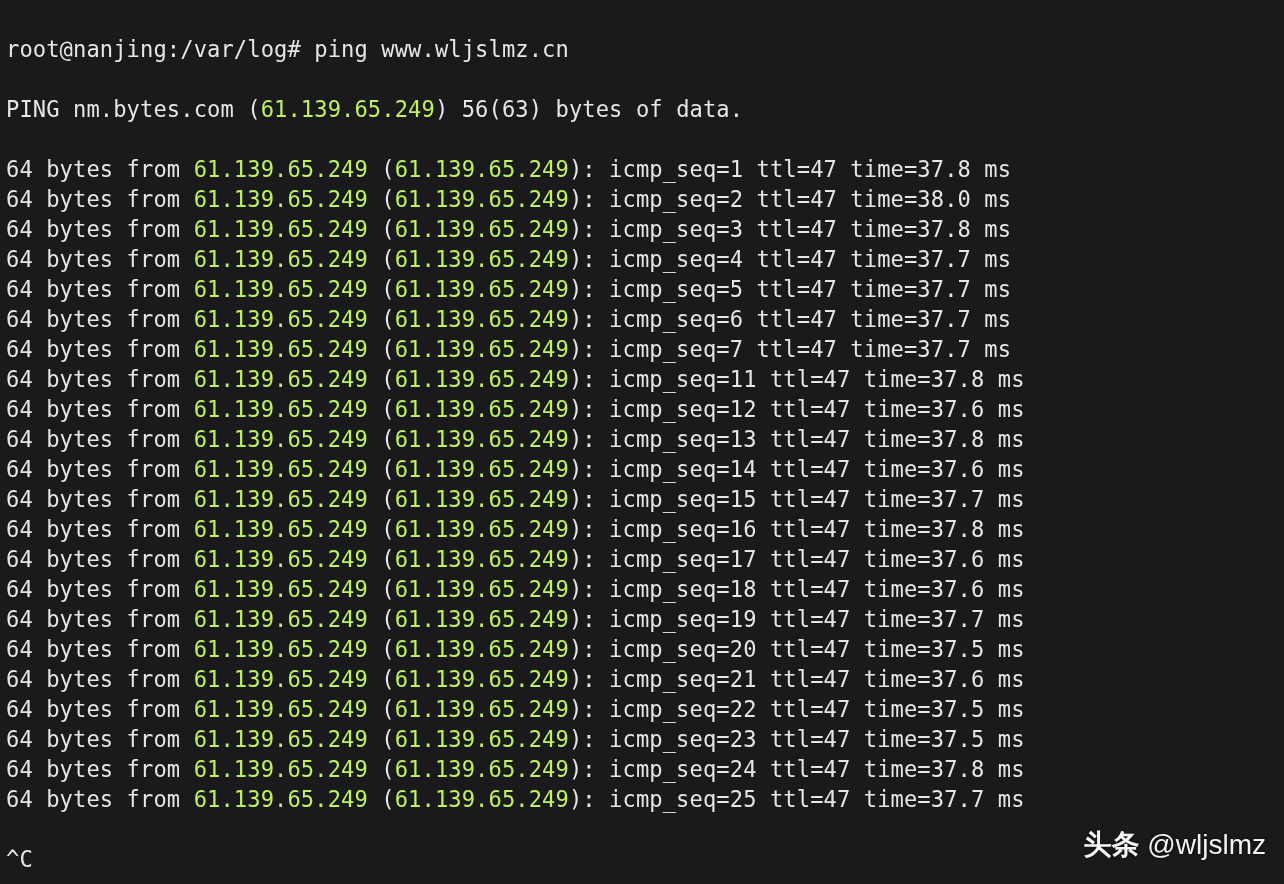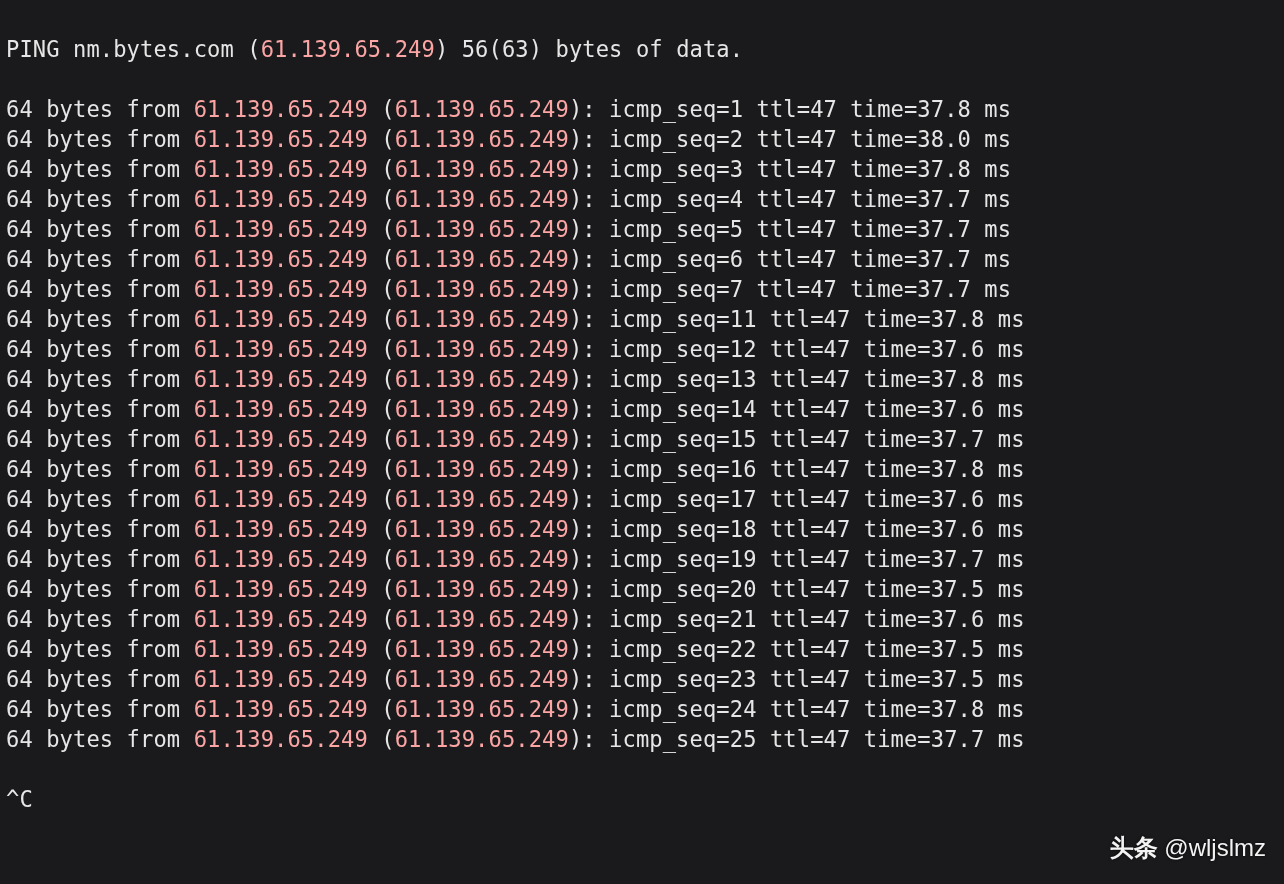--- a/index.html
+++ b/index.html
@@ -13,38 +13,39 @@
   .terminal {
     font-family: "DejaVu Sans Mono", "Liberation Mono", Consolas, Menlo, monospace;
     font-size: 22.1px;
     line-height: 30px;
     color: #e6e6e6;
     padding: 4px 6px;
     white-space: pre;
     letter-spacing: 0.1px;
   }
   .prompt-user { color: #e6e6e6; }
-  .ip { color: #fca5a5; }
+  .ip { color: #bef264; }
   .watermark {
     position: absolute;
     right: 18px;
     bottom: 20px;
     font-family: "PingFang SC","Microsoft YaHei",sans-serif;
-    font-size: 24px;
+    font-size: 28px;
     font-weight: 600;
     color: #ffffff;
     text-shadow: 0 0 3px rgba(0,0,0,0.8);
     opacity: 0.95;
   }
   .watermark .at { font-weight: 400; }
 </style>
 </head>
 <body>
 
 <div class="terminal">
+<div><span class="prompt-user">root@nanjing</span>:<span>/var/log</span># <span>ping www.wljslmz.cn</span></div>
 <div><span>PING </span><span>nm.bytes.com</span><span> (</span><span class="ip">61.139.65.249</span><span>) </span><span>56(63) bytes of data.</span></div>
 <div id="replies"><div><span>64 bytes from </span><span class="ip">61.139.65.249</span><span> (</span><span class="ip">61.139.65.249</span><span>): icmp_seq=1 ttl=47 time=37.8 ms</span></div><div><span>64 bytes from </span><span class="ip">61.139.65.249</span><span> (</span><span class="ip">61.139.65.249</span><span>): icmp_seq=2 ttl=47 time=38.0 ms</span></div><div><span>64 bytes from </span><span class="ip">61.139.65.249</span><span> (</span><span class="ip">61.139.65.249</span><span>): icmp_seq=3 ttl=47 time=37.8 ms</span></div><div><span>64 bytes from </span><span class="ip">61.139.65.249</span><span> (</span><span class="ip">61.139.65.249</span><span>): icmp_seq=4 ttl=47 time=37.7 ms</span></div><div><span>64 bytes from </span><span class="ip">61.139.65.249</span><span> (</span><span class="ip">61.139.65.249</span><span>): icmp_seq=5 ttl=47 time=37.7 ms</span></div><div><span>64 bytes from </span><span class="ip">61.139.65.249</span><span> (</span><span class="ip">61.139.65.249</span><span>): icmp_seq=6 ttl=47 time=37.7 ms</span></div><div><span>64 bytes from </span><span class="ip">61.139.65.249</span><span> (</span><span class="ip">61.139.65.249</span><span>): icmp_seq=7 ttl=47 time=37.7 ms</span></div><div><span>64 bytes from </span><span class="ip">61.139.65.249</span><span> (</span><span class="ip">61.139.65.249</span><span>): icmp_seq=11 ttl=47 time=37.8 ms</span></div><div><span>64 bytes from </span><span class="ip">61.139.65.249</span><span> (</span><span class="ip">61.139.65.249</span><span>): icmp_seq=12 ttl=47 time=37.6 ms</span></div><div><span>64 bytes from </span><span class="ip">61.139.65.249</span><span> (</span><span class="ip">61.139.65.249</span><span>): icmp_seq=13 ttl=47 time=37.8 ms</span></div><div><span>64 bytes from </span><span class="ip">61.139.65.249</span><span> (</span><span class="ip">61.139.65.249</span><span>): icmp_seq=14 ttl=47 time=37.6 ms</span></div><div><span>64 bytes from </span><span class="ip">61.139.65.249</span><span> (</span><span class="ip">61.139.65.249</span><span>): icmp_seq=15 ttl=47 time=37.7 ms</span></div><div><span>64 bytes from </span><span class="ip">61.139.65.249</span><span> (</span><span class="ip">61.139.65.249</span><span>): icmp_seq=16 ttl=47 time=37.8 ms</span></div><div><span>64 bytes from </span><span class="ip">61.139.65.249</span><span> (</span><span class="ip">61.139.65.249</span><span>): icmp_seq=17 ttl=47 time=37.6 ms</span></div><div><span>64 bytes from </span><span class="ip">61.139.65.249</span><span> (</span><span class="ip">61.139.65.249</span><span>): icmp_seq=18 ttl=47 time=37.6 ms</span></div><div><span>64 bytes from </span><span class="ip">61.139.65.249</span><span> (</span><span class="ip">61.139.65.249</span><span>): icmp_seq=19 ttl=47 time=37.7 ms</span></div><div><span>64 bytes from </span><span class="ip">61.139.65.249</span><span> (</span><span class="ip">61.139.65.249</span><span>): icmp_seq=20 ttl=47 time=37.5 ms</span></div><div><span>64 bytes from </span><span class="ip">61.139.65.249</span><span> (</span><span class="ip">61.139.65.249</span><span>): icmp_seq=21 ttl=47 time=37.6 ms</span></div><div><span>64 bytes from </span><span class="ip">61.139.65.249</span><span> (</span><span class="ip">61.139.65.249</span><span>): icmp_seq=22 ttl=47 time=37.5 ms</span></div><div><span>64 bytes from </span><span class="ip">61.139.65.249</span><span> (</span><span class="ip">61.139.65.249</span><span>): icmp_seq=23 ttl=47 time=37.5 ms</span></div><div><span>64 bytes from </span><span class="ip">61.139.65.249</span><span> (</span><span class="ip">61.139.65.249</span><span>): icmp_seq=24 ttl=47 time=37.8 ms</span></div><div><span>64 bytes from </span><span class="ip">61.139.65.249</span><span> (</span><span class="ip">61.139.65.249</span><span>): icmp_seq=25 ttl=47 time=37.7 ms</span></div></div>
 <div>^C</div>
 
 
 
 
 </div>
 
 <div class="watermark"><span>头条 </span><span class="at">@wljslmz</span></div>

